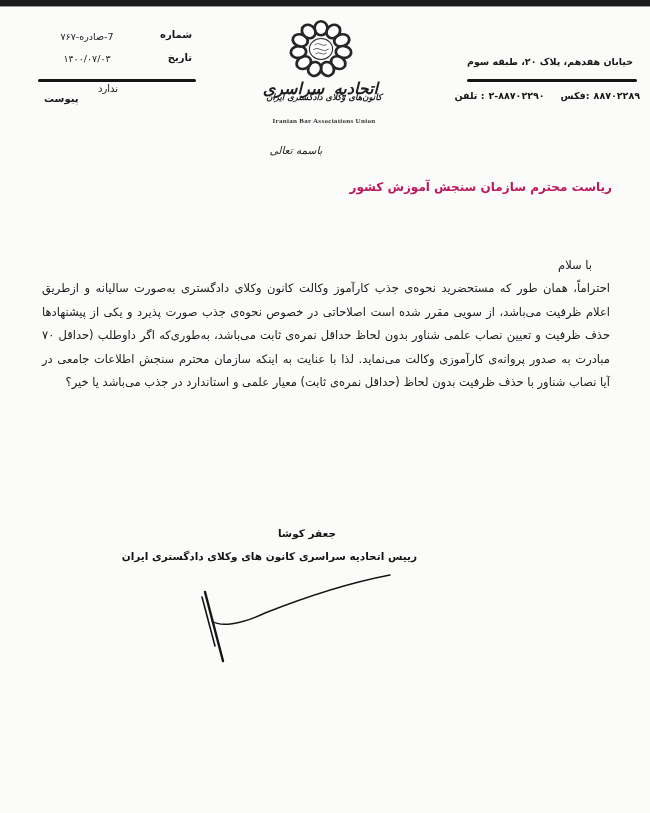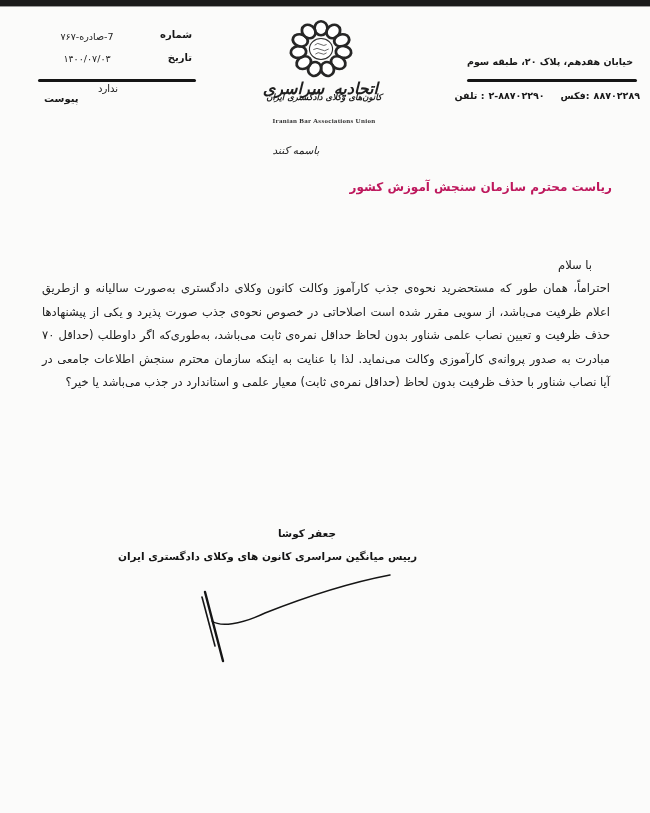--- a/index.html
+++ b/index.html
@@ -85,34 +85,34 @@
 
   <div class="abs addr-line" style="right:17px;top:56px;">خیابان هفدهم، پلاک ۲۰، طبقه سوم</div>
   <div class="abs meta-divider" style="right:13px;top:79px;width:170px;"></div>
   <div class="abs contact-row" style="right:10px;top:90px;">
     <span>تلفن :</span>
     <span class="num">۲-۸۸۷۰۲۲۹۰</span>
     <span class="fax-gap">فکس:</span>
     <span class="num">۸۸۷۰۲۲۸۹</span>
   </div>
 
-  <div class="abs basmala" style="left:246px;top:144px;width:100px;">باسمه کنند</div>
+  <div class="abs basmala" style="left:246px;top:144px;width:100px;">باسمه تعالی</div>
   <div class="abs recipient" style="right:38px;top:180px;">ریاست محترم سازمان سنجش آموزش کشور</div>
 
   <div class="abs body-block" style="left:42px;top:254px;width:568px;">
     <div class="salutation">با سلام</div>
     <div class="jline">احتراماً، همان طور که مستحضرید نحوه‌ی جذب کارآموز وکالت کانون وکلای دادگستری به‌صورت سالیانه و ازطریق</div>
     <div class="jline">اعلام ظرفیت می‌باشد، از سویی مقرر شده است اصلاحاتی در خصوص نحوه‌ی جذب صورت پذیرد و یکی از پیشنهادها</div>
     <div class="jline">حذف ظرفیت و تعیین نصاب علمی شناور بدون لحاظ حداقل نمره‌ی ثابت می‌باشد، به‌طوری‌که اگر داوطلب (حداقل ۷۰</div>
     <div class="jline">مبادرت به صدور پروانه‌ی کارآموزی وکالت می‌نماید. لذا با عنایت به اینکه سازمان محترم سنجش اطلاعات جامعی در</div>
     <div class="question">آیا نصاب شناور با حذف ظرفیت بدون لحاظ (حداقل نمره‌ی ثابت) معیار علمی و استاندارد در جذب می‌باشد یا خیر؟</div>
   </div>
 
   <div class="abs sig-name" style="left:247px;top:527px;width:120px;">جعفر کوشا</div>
-  <div class="abs sig-title" style="left:147px;top:550px;width:270px;">رییس میانگین سراسری کانون های وکلای دادگستری ایران</div>
+  <div class="abs sig-title" style="left:147px;top:550px;width:270px;">رییس اتحادیه سراسری کانون های وکلای دادگستری ایران</div>
 
   <svg class="abs" style="left:193px;top:566px;" width="210" height="105" viewBox="0 0 210 105" aria-hidden="true">
     <g stroke="#151515" fill="none" stroke-linecap="round">
       <path d="M19 55 C27 61 47 59 72 47 C110 32 155 17 197 9" stroke-width="1.5"></path>
       <path d="M12 26 L30 95" stroke-width="2.4"></path>
       <path d="M9 31 L22 80" stroke-width="1.6"></path>
     </g>
   </svg>
 
 </div>

